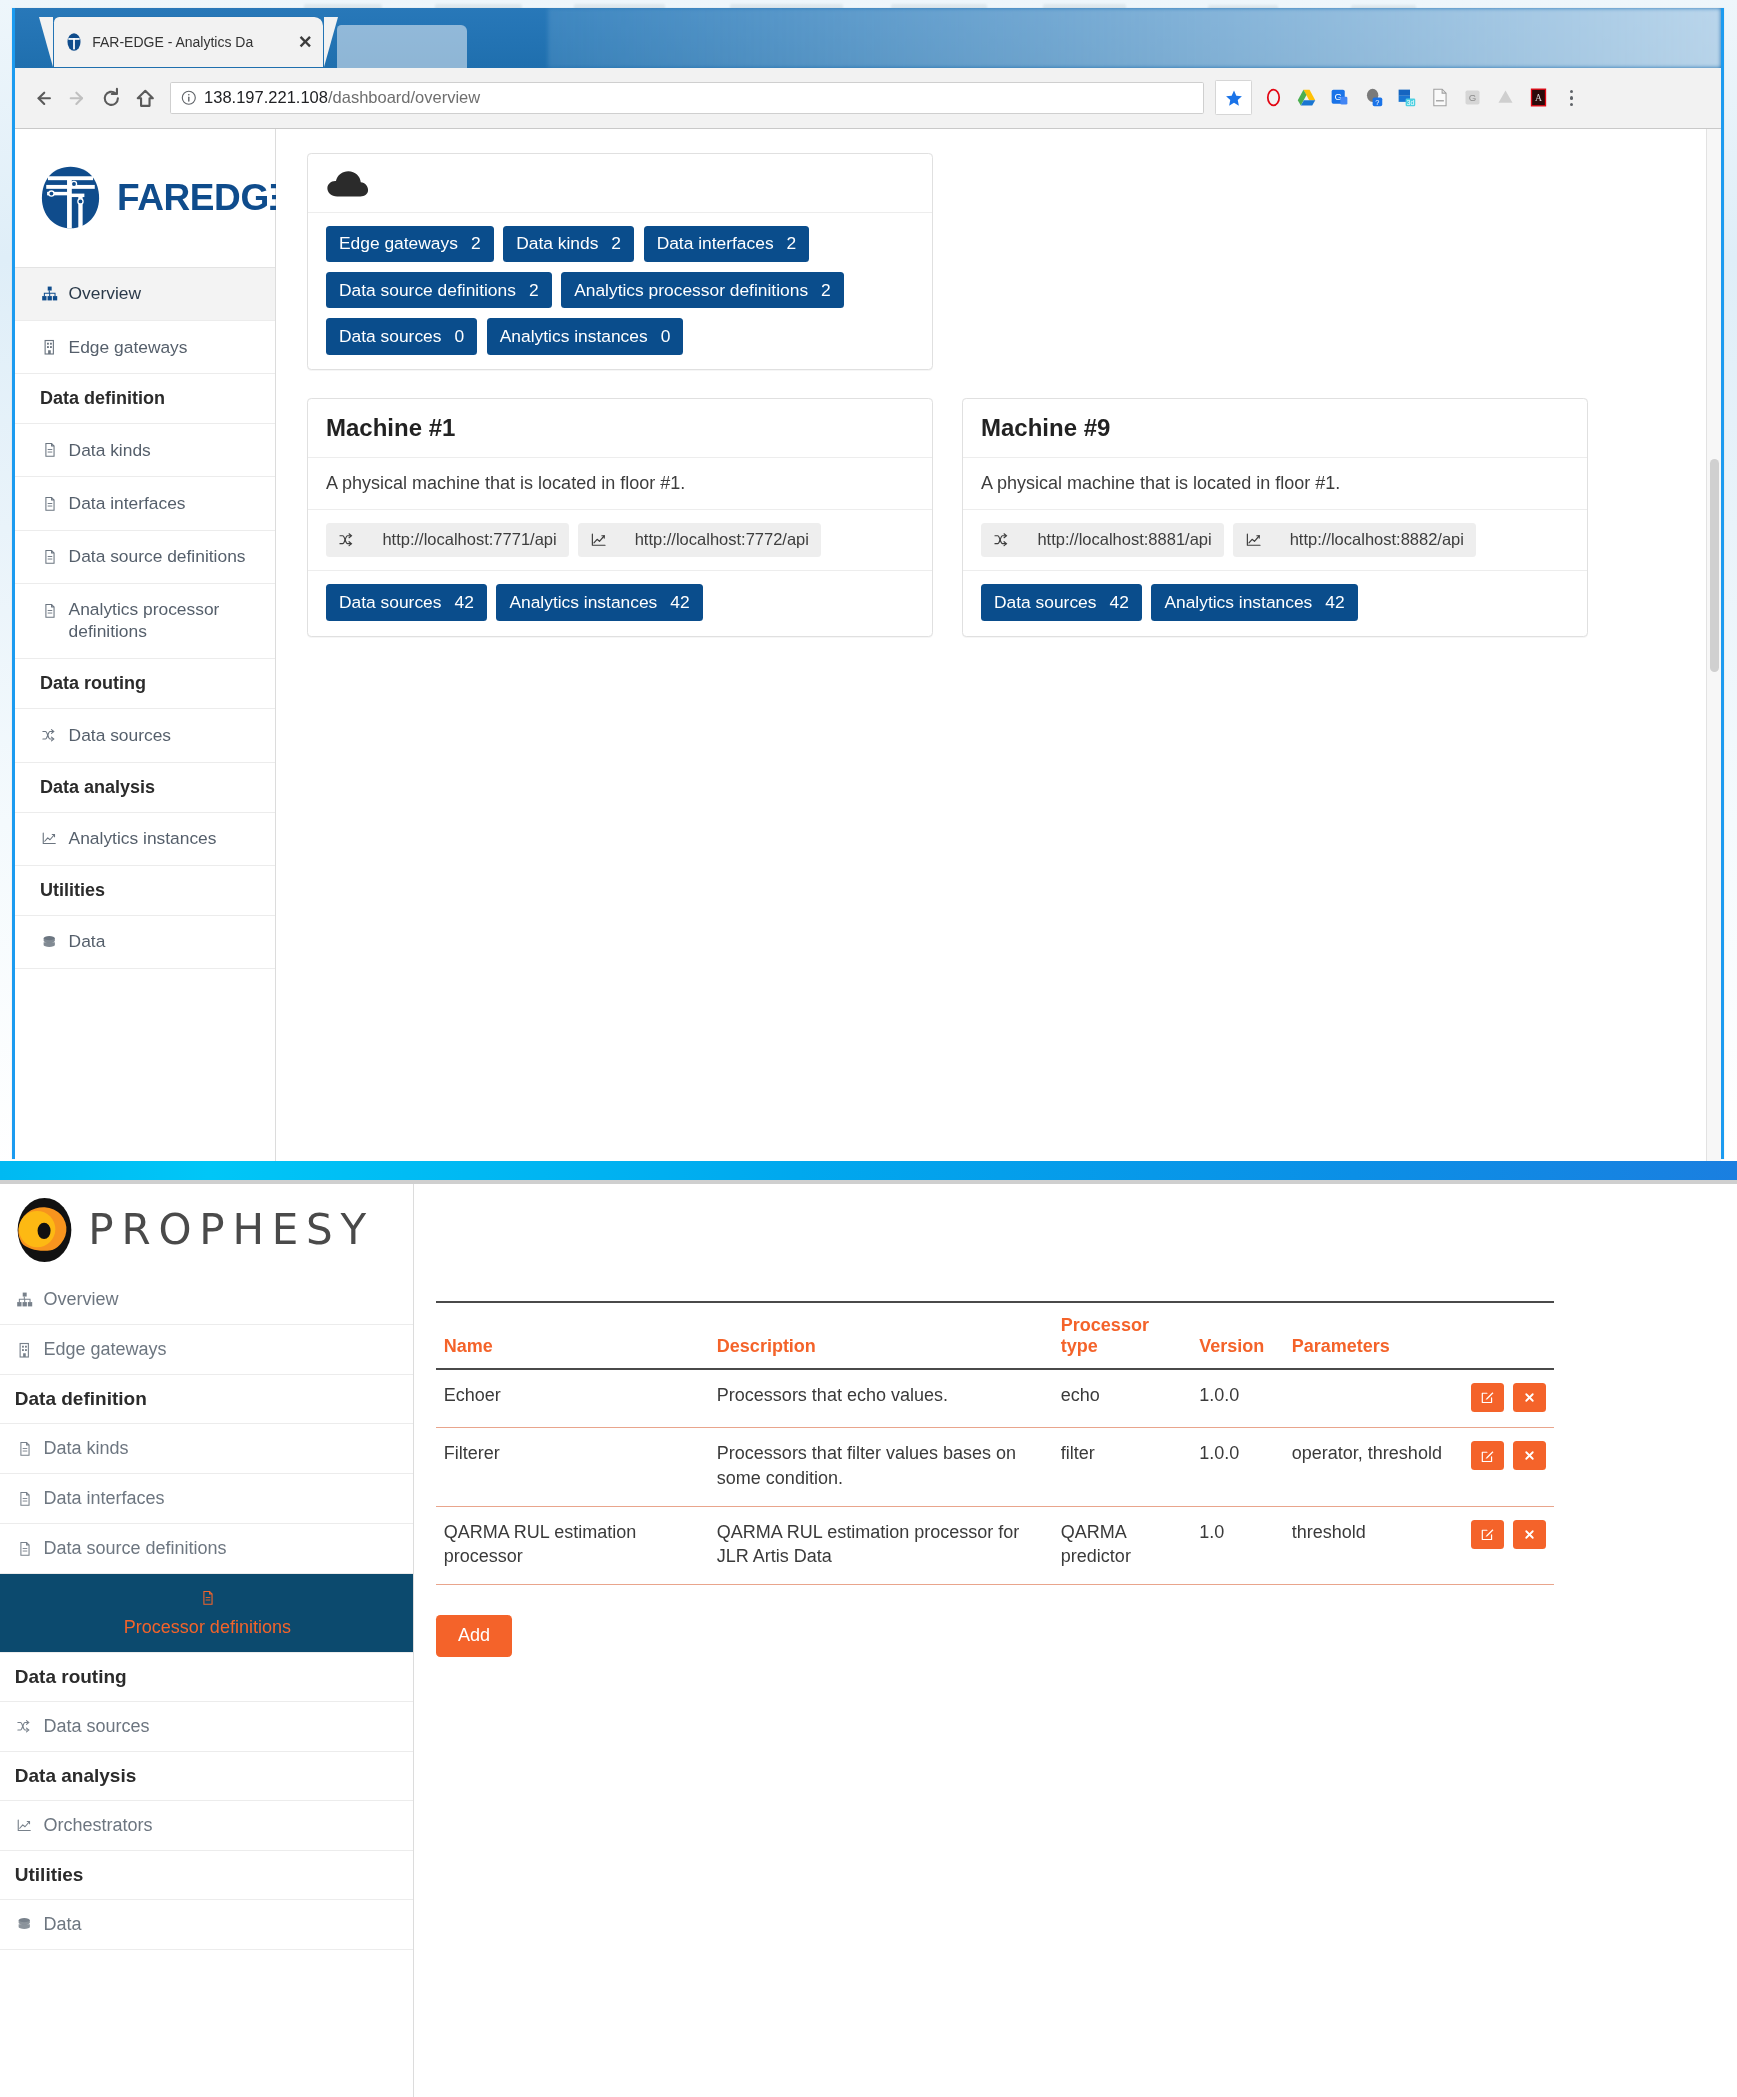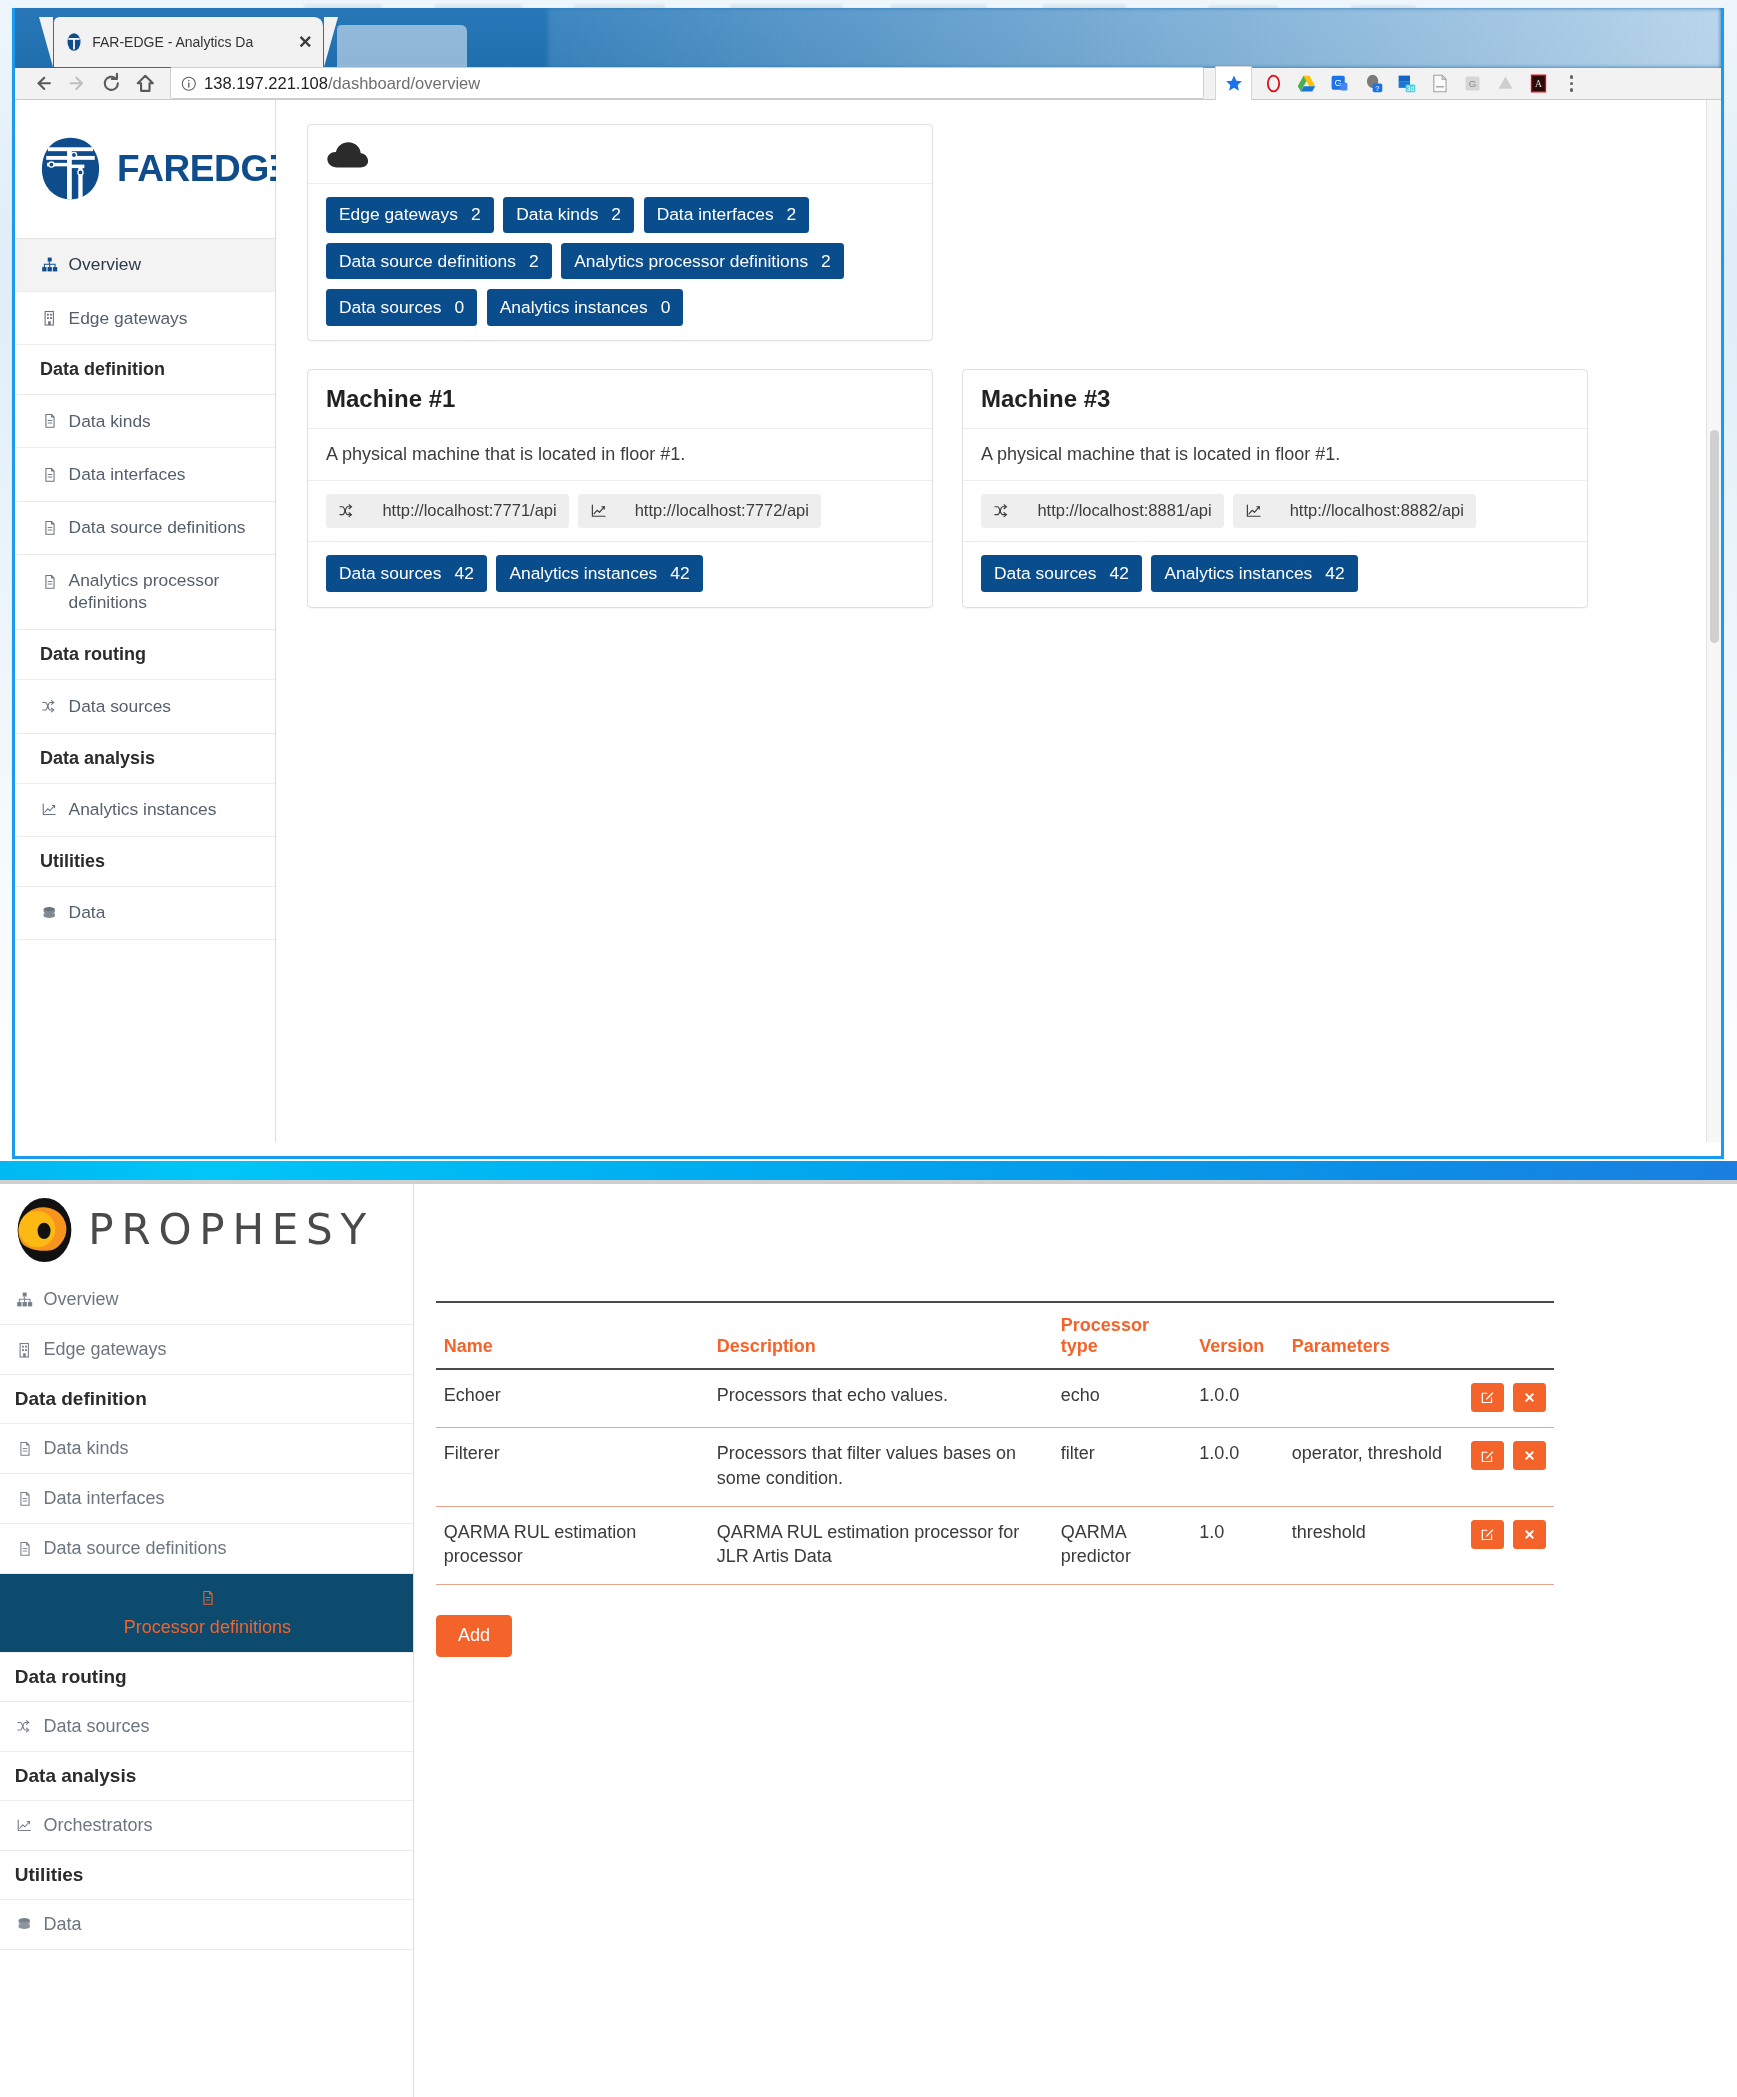--- a/index.html
+++ b/index.html
@@ -72,21 +72,21 @@
     font-size: 17.4px; color: #3c3c3c; margin-left: 4.3px; font-weight: 700;
     line-height: 1;
   }
   .tab-ghost {
     position: absolute; left: 322px; top: 17.4px; width: 130px; height: 43px;
     background: rgba(235,240,245,.55); border-radius: 4.3px 6px 0 0;
     filter: blur(0.4px);
   }
 
   .toolbar {
-    position: relative; height: 32px; background: #f2f2f2;
+    position: relative; height: 61px; background: #f2f2f2;
     border-bottom: 0.4px solid #c9c9c9;
     display: flex; align-items: center; padding: 0 11.3px;
   }
   .nav-btn {
     width: 34px; height: 34px; display:flex; align-items:center; justify-content:center;
     color:#5a5a5a; flex: 0 0 auto;
   }
   .nav-btn.disabled { color: #bdbdbd; }
   .omnibox {
     flex: 1 1 auto; height: 32px; margin: 0 11.3px 0 7.8px;
@@ -594,21 +594,21 @@
                 </span>
               <span class="badge">
                   <span>Analytics instances</span>
                   <span class="badge-count">42</span>
                 </span>
             </div>
           </section>
 
           <section class="card machine-card">
             <div class="card-section">
-              <div class="card-title">Machine #3</div>
+              <div class="card-title">Machine #9</div>
             </div>
             <div class="card-section">
               <div class="card-text">A physical machine that is located in floor #1.</div>
             </div>
             <div class="endpoint-row">
               <span class="endpoint">
                 <span class="ep-ico">
                     <svg viewBox="0 0 44 44" width="17.4" height="17.4" fill="none" stroke="currentColor" stroke-width="3" stroke-linecap="round">
                       <path d="M5 12 h7 c5 0 7 20 12 20 h8"></path>
                       <path d="M5 32 h7 c5 0 7 -20 12 -20 h8"></path>

